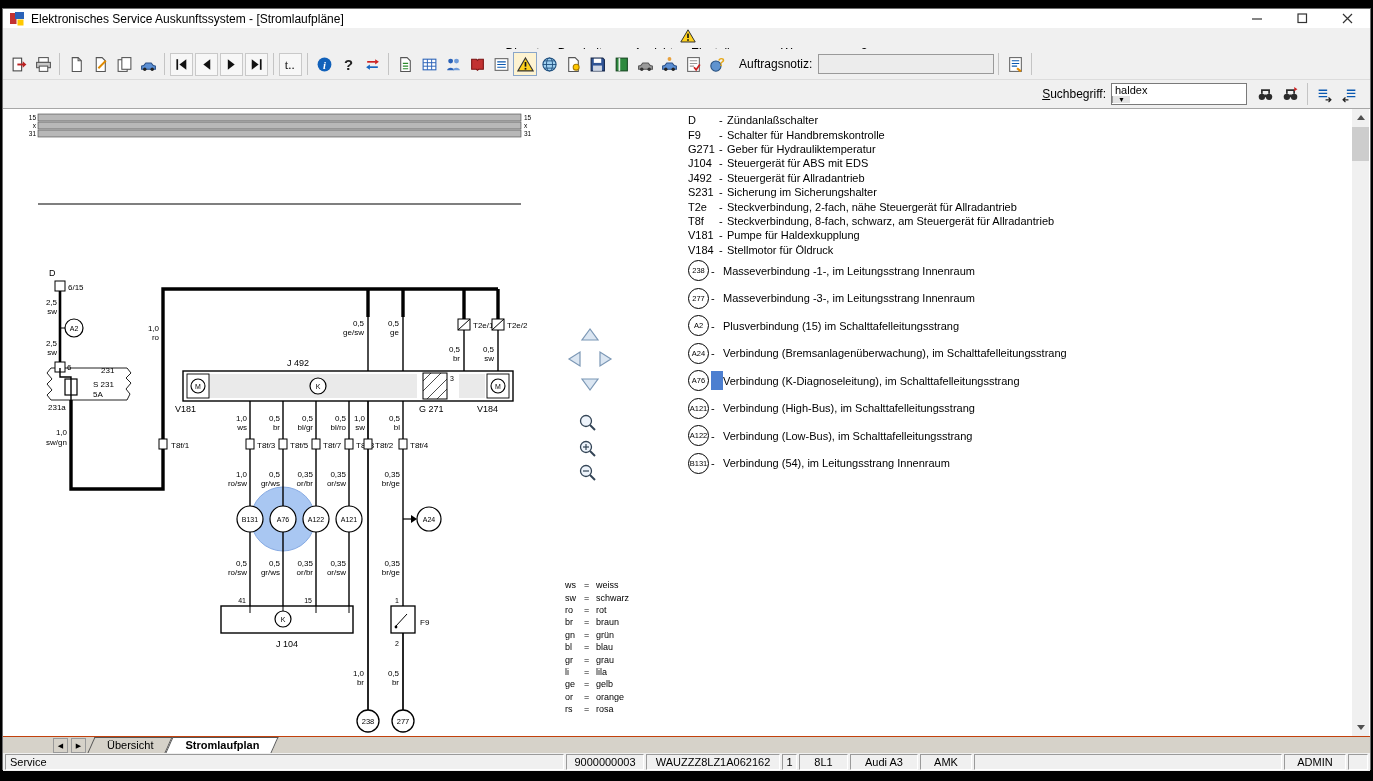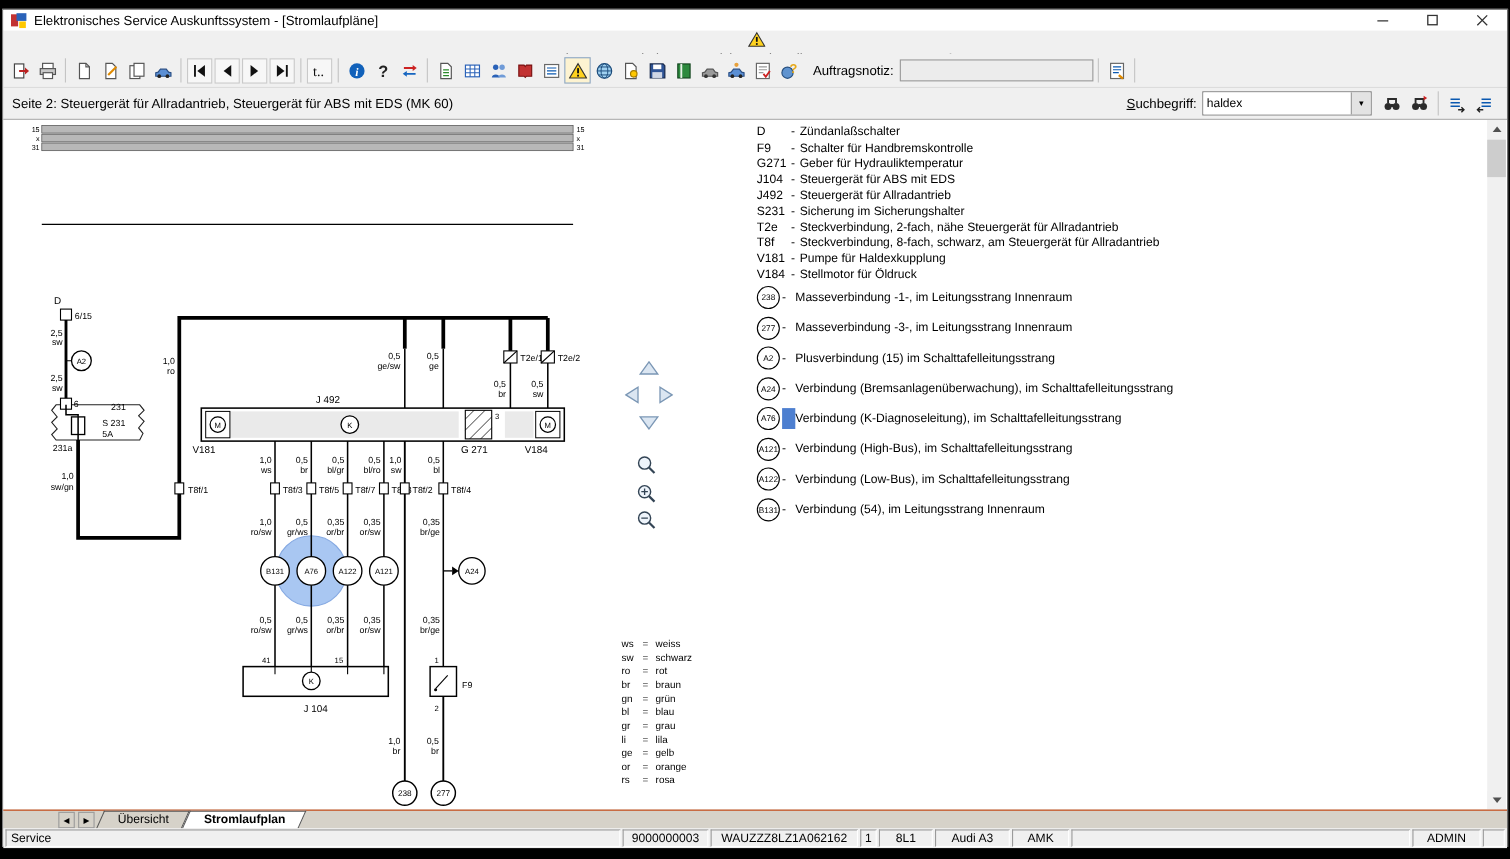--- a/index.html
+++ b/index.html
@@ -32,21 +32,21 @@
   .tb-label{font-size:12px;margin:0 6px 0 10px;}
   .tb-input{width:168px;height:18px;border:1px solid #9a9a9a;background:#ececec;font-size:11px;
             font-family:"Liberation Sans",sans-serif;padding:0 3px;}
   
   .pageheader{position:absolute;top:71px;left:0;right:0;height:29px;background:#f0f0f0;
               border-bottom:1px solid #a7a7a7;display:flex;align-items:center;box-sizing:border-box;}
   .page-title{font-size:12px;margin-left:8px;}
   .pageheader .spacer{flex:1;}
   .search-label{font-size:12px;margin-right:5px;}
   .search-label::first-letter{text-decoration:underline;}
-  .combo{display:flex;height:20px;border:1px solid #7a7a7a;background:#fff;}
+  .combo{display:flex;height:20px;border:1px solid #7a7a7a;background:#fff;flex-direction:column;}
   .combo input{border:none;outline:none;width:128px;font-size:11px;padding:0 3px;
                font-family:"Liberation Sans",sans-serif;background:#fff;}
   .combo .drop{width:17px;background:#e3e3e3;border-left:1px solid #9a9a9a;font-size:7px;
                display:flex;align-items:center;justify-content:center;}
   .hd-btn{width:23px;height:23px;display:flex;align-items:center;justify-content:center;margin:0 1px;}
   
   .content{position:absolute;top:100px;left:0;width:1367px;height:627px;background:#fff;overflow:hidden;}
   .content svg text{font-family:"Liberation Sans",sans-serif;fill:#000;}
   .wl{font-size:8px;}
   .pin{font-size:7px;}
@@ -355,21 +355,20 @@
           <svg viewBox="0 0 16 16" width="17" height="17">
             <rect x="2.5" y="1.5" width="11" height="13" fill="#fff" stroke="#666"></rect>
             <path d="M4.5 4.5h7M4.5 7h7M4.5 9.5h5" stroke="#0a58b0"></path>
             <path d="M9.5 11.5l3.5 3" stroke="#e08a00" stroke-width="2"></path>
           </svg>
         </span>
     <span class="tb-sep"></span>
   </div>
 
   <div class="pageheader">
-    <span class="page-title">Seite 2: Steuergerät für Allradantrieb, Steuergerät für ABS mit EDS (MK 60)</span>
     <span class="spacer"></span>
     <span class="search-label">Suchbegriff:</span>
     <span class="combo">
       <input value="haldex" style="">
       <span class="drop">▼</span>
     </span>
     <span id="hd-icons" style="display:flex;align-items:center;margin:0 8px 0 6px;">
           <span class="hd-btn">
             <svg viewBox="0 0 16 16" width="17" height="17">
               <circle cx="4.6" cy="10.2" r="3" fill="#2b2b2b"></circle>

